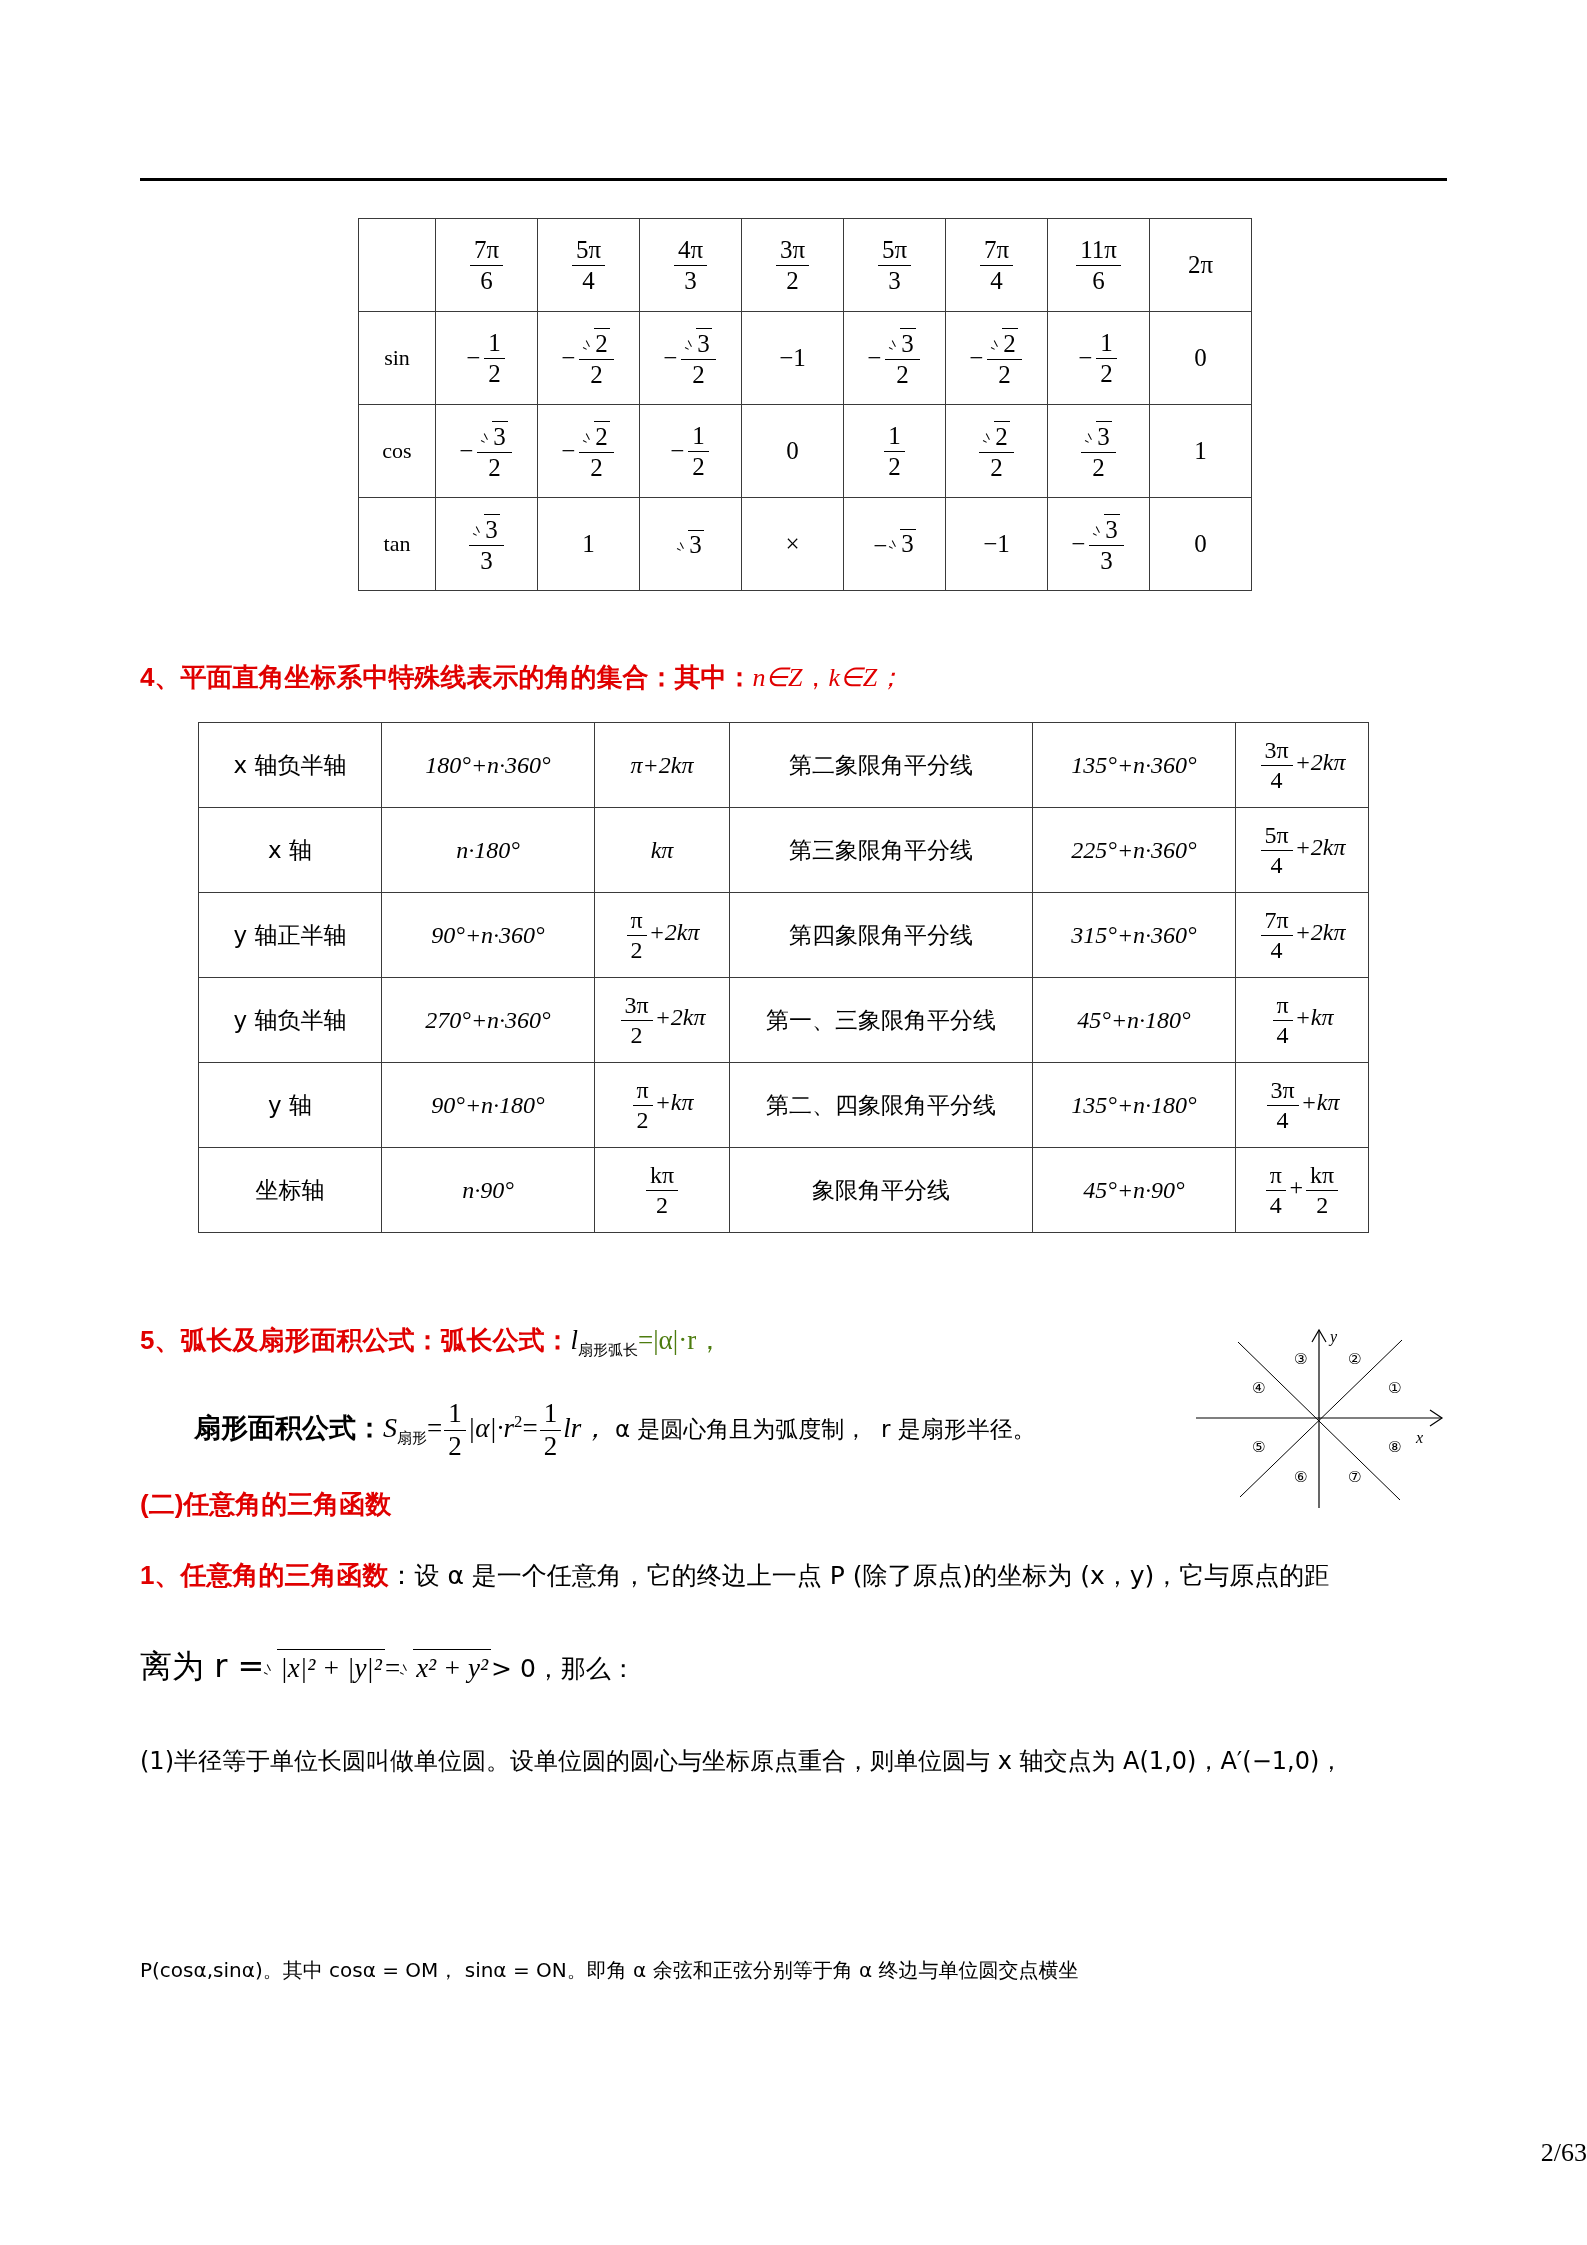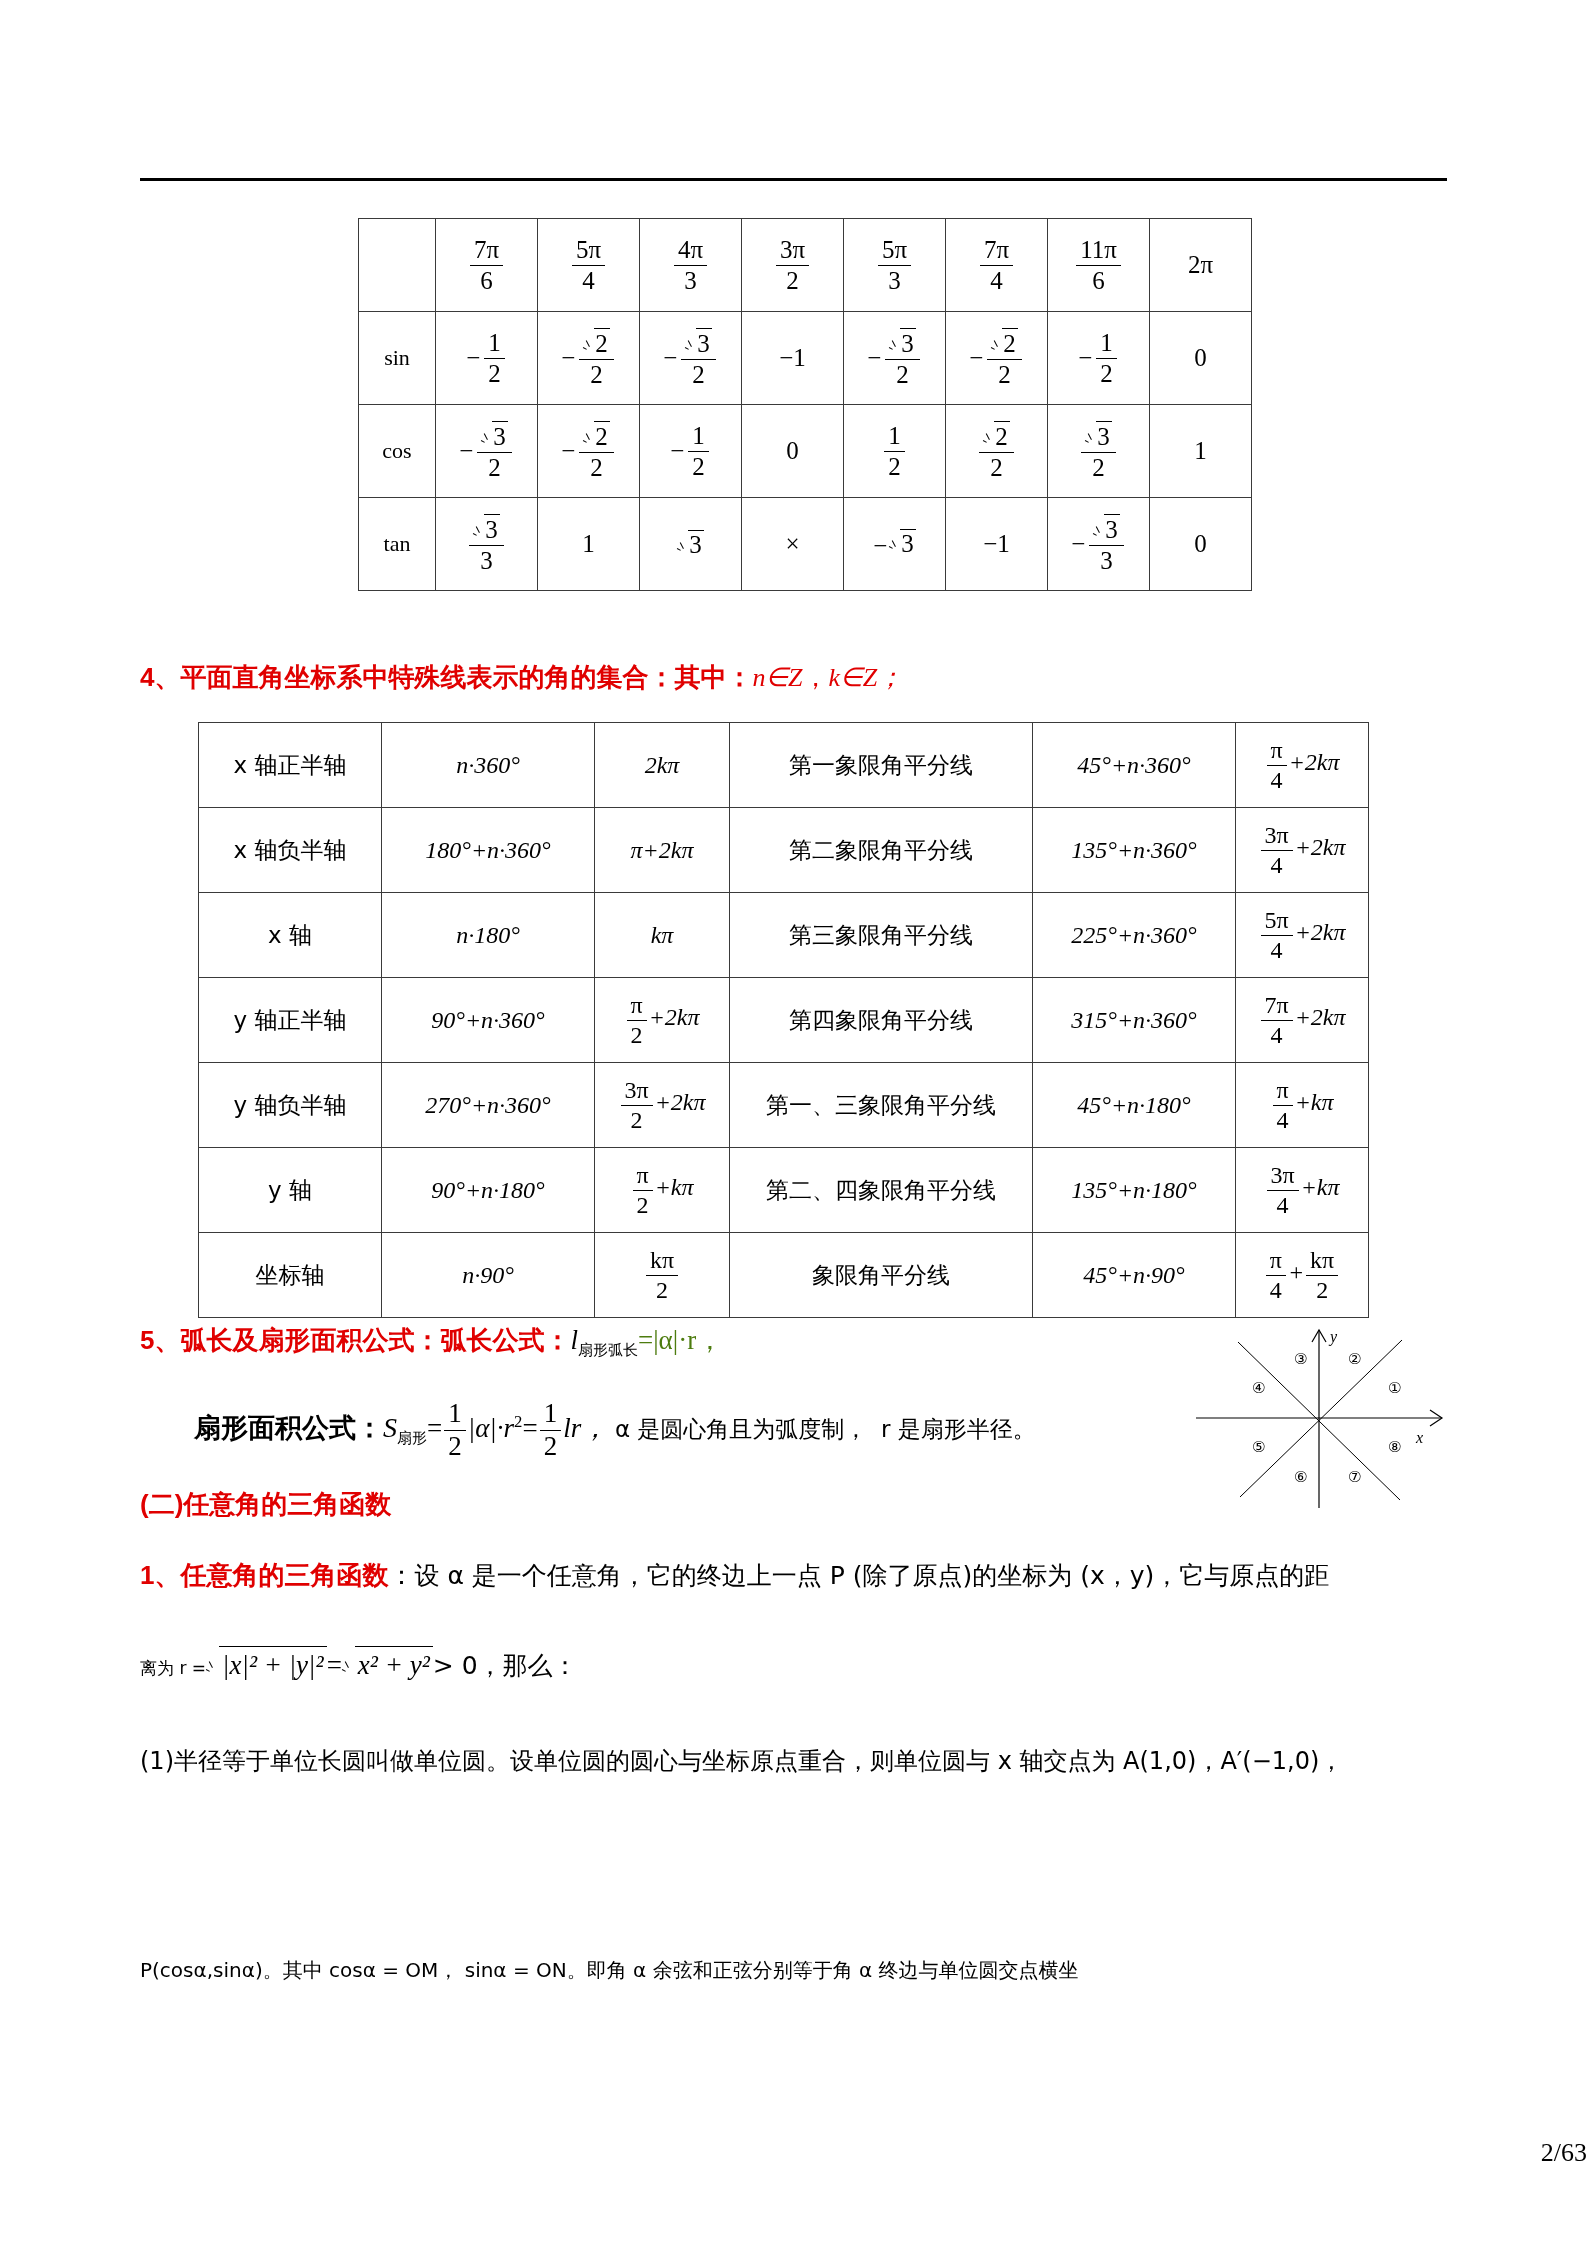--- a/index.html
+++ b/index.html
@@ -278,30 +278,20 @@
     </tbody>
   </table>
 
   <div class="h-red" style="left:140px; top:660px;">
     <span>4、</span><span>平面直角坐标系中特殊线表示的角的集合：其中：</span><span class="norm" style="font-style:italic;">n∈Z</span><span class="norm">，</span><span class="norm" style="font-style:italic;">k∈Z；</span>
   </div>
 
   <table class="tbl-axes">
     <tbody>
 
-      <tr>
-        <td class="c1 cjk">x 轴正半轴</td>
-        <td class="c2 mi">n·360°</td>
-        <td class="c3 mi">2kπ</td>
-        <td class="c4 cjk">第一象限角平分线</td>
-        <td class="c5 mi">45°+n·360°</td>
-        <td class="c6">
-          <span class="frac"><span class="num">π</span><span class="den">4</span></span><span class="mi">+2kπ</span>
-        </td>
-      </tr>
 
       <tr>
         <td class="c1 cjk">x 轴负半轴</td>
         <td class="c2 mi">180°+n·360°</td>
         <td class="c3 mi">π+2kπ</td>
         <td class="c4 cjk">第二象限角平分线</td>
         <td class="c5 mi">135°+n·360°</td>
         <td class="c6">
           <span class="frac"><span class="num">3π</span><span class="den">4</span></span><span class="mi">+2kπ</span>
         </td>
@@ -406,21 +396,21 @@
     </svg>
   </div>
 
   <div class="h-red" style="left:140px; top:1487px;">(二)任意角的三角函数</div>
 
   <div class="para nw" style="top:1558px;">
     <span class="h-red" style="position:static;">1、</span><span class="h-red" style="position:static;">任意角的三角函数</span><span class="h-red" style="position:static; color:#000; font-family:'DejaVu Sans',sans-serif; font-weight:normal;">：</span><span class="cjk" style="font-size:25px;">设 α 是一个任意角，它的终边上一点 P (除了原点)的坐标为 (x，y)，它与原点的距</span>
   </div>
 
   <div class="para nw" style="top:1645px; font-size:27px;">
-    <span class="cjk" style="font-size:17px;">离为 r =</span><span class="sqrt" style="padding-left:13px;"><span class="rad mi" style="padding:0 3px;">|x|² + |y|²</span></span><span>=</span><span class="sqrt" style="padding-left:13px;"><span class="rad mi" style="padding:0 3px;">x² + y²</span></span><span class="cjk" style="font-size:25px;">&gt; 0，那么：</span>
+    <span class="cjk" style="font-size:32px;">离为 r =</span><span class="sqrt" style="padding-left:13px;"><span class="rad mi" style="padding:0 3px;">|x|² + |y|²</span></span><span>=</span><span class="sqrt" style="padding-left:13px;"><span class="rad mi" style="padding:0 3px;">x² + y²</span></span><span class="cjk" style="font-size:25px;">&gt; 0，那么：</span>
   </div>
 
   <div class="para nw cjk" style="top:1745px; font-size:24px;">(1)半径等于单位长圆叫做单位圆。设单位圆的圆心与坐标原点重合，则单位圆与 x 轴交点为 A(1,0)，A′(−1,0)，</div>
   <div class="para nw cjk" style="top:1957px; font-size:20px;">P(cosα,sinα)。其中 cosα = OM，  sinα = ON。即角 α 余弦和正弦分别等于角 α 终边与单位圆交点横坐</div>
 
   <div class="footer">2/63</div>
 
 </div>
 
 </body></html>

